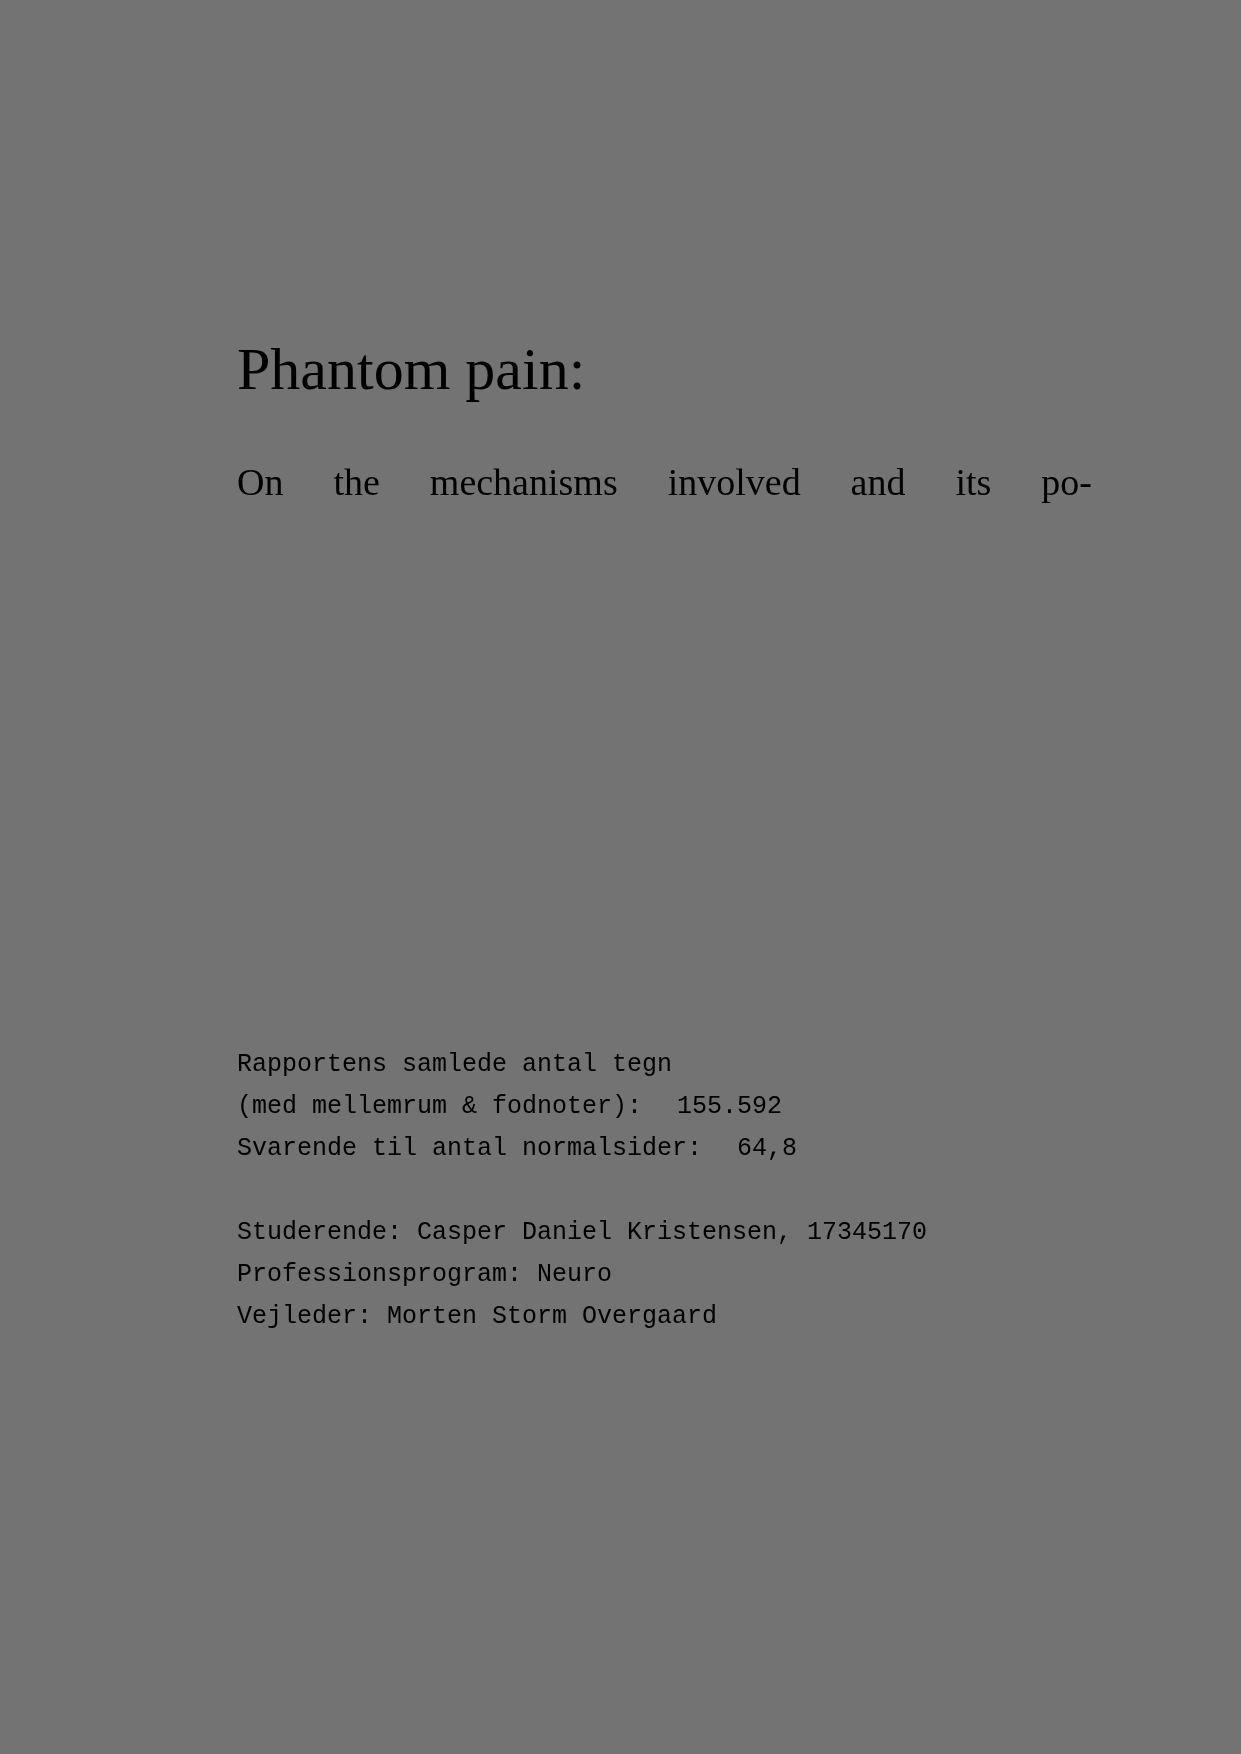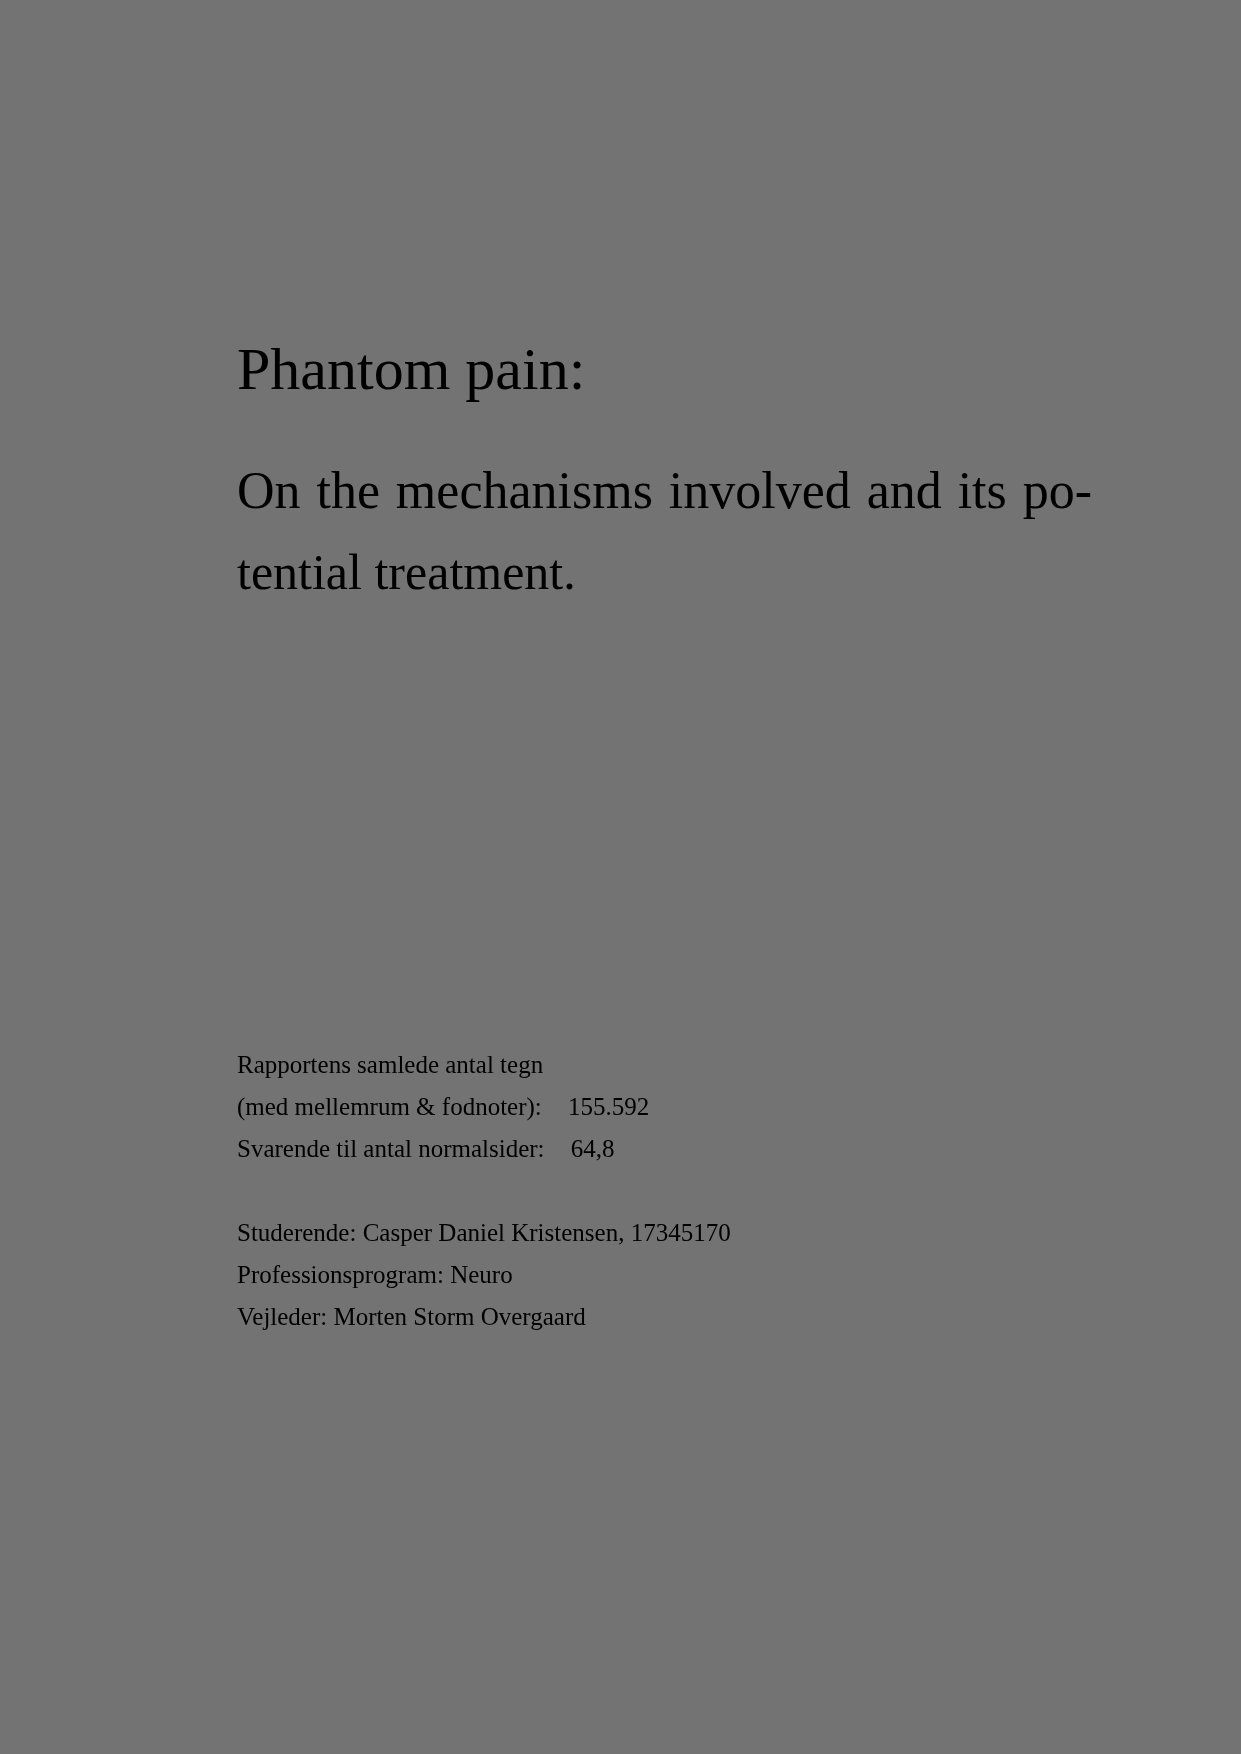--- a/index.html
+++ b/index.html
@@ -25,38 +25,39 @@
     line-height: 1.1;
     font-weight: normal;
     margin: 0;
     white-space: nowrap;
   }
   .subtitle-line-1 {
     position: absolute;
     left: 237px;
     top: 462px;
     width: 855px;
-    font-size: 52px;
+    font-size: 38px;
     line-height: 1.1;
     text-align: justify;
     text-align-last: justify;
     word-spacing: 2px;
   }
   .subtitle-line-2 {
     position: absolute;
     left: 237px;
     top: 545px;
     font-size: 50px;
     line-height: 1.1;
     white-space: nowrap;
   }
   .meta-col {
     position: absolute;
     top: 1044px;
     font-size: 25px;
+    font-family: Liberation Mono, monospace;
   }
   .meta-col-left  { left: 237px; }
   .meta-col-right { left: 810px; }
   .meta-line {
     height: 42px;
     line-height: 42px;
     white-space: nowrap;
   }
   .meta-value {
     margin-left: 20px;
@@ -65,21 +66,20 @@
 </style>
 </head>
 <body>
 
 <div class="page">
 
   <h1 class="doc-title">Phantom pain:</h1>
 
   <div class="subtitle-line-1">On the mechanisms involved and its po-</div>
 
-  <div class="subtitle-line-2">tential treatment.</div>
 
   <div class="meta-col meta-col-left">
     <div class="meta-line">Rapportens samlede antal tegn</div>
     <div class="meta-line">
       <span>(med mellemrum &amp; fodnoter):</span>
       <span class="meta-value">155.592</span>
     </div>
     <div class="meta-line">
       <span>Svarende til antal normalsider:</span>
       <span class="meta-value">64,8</span>

